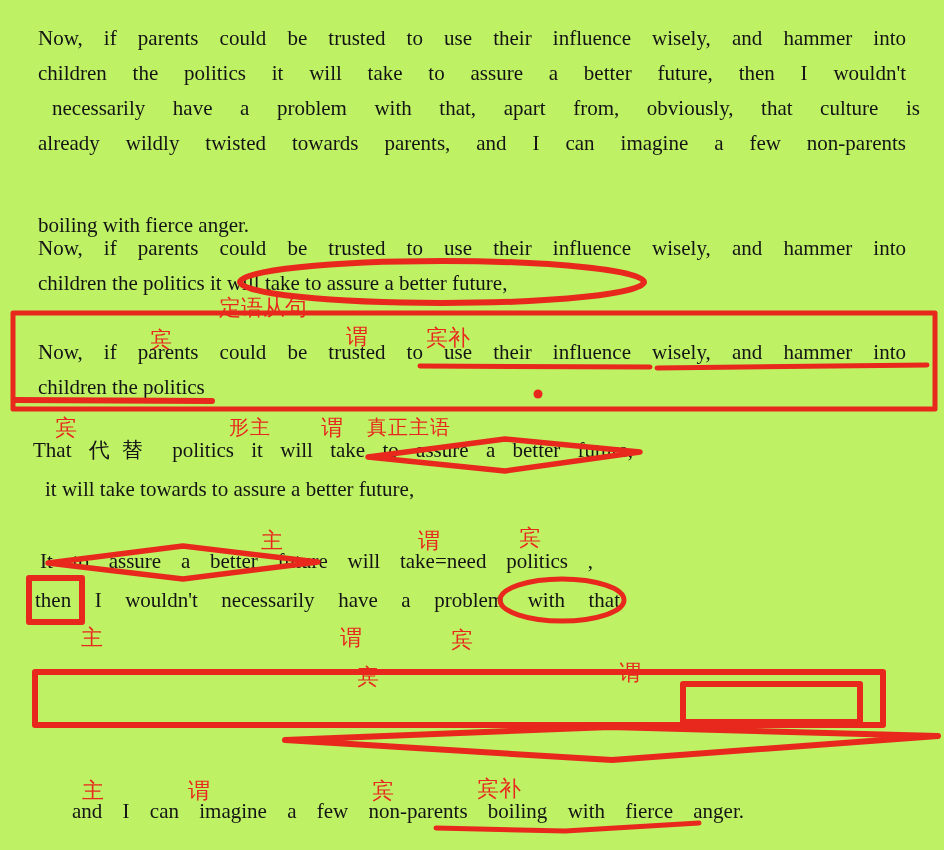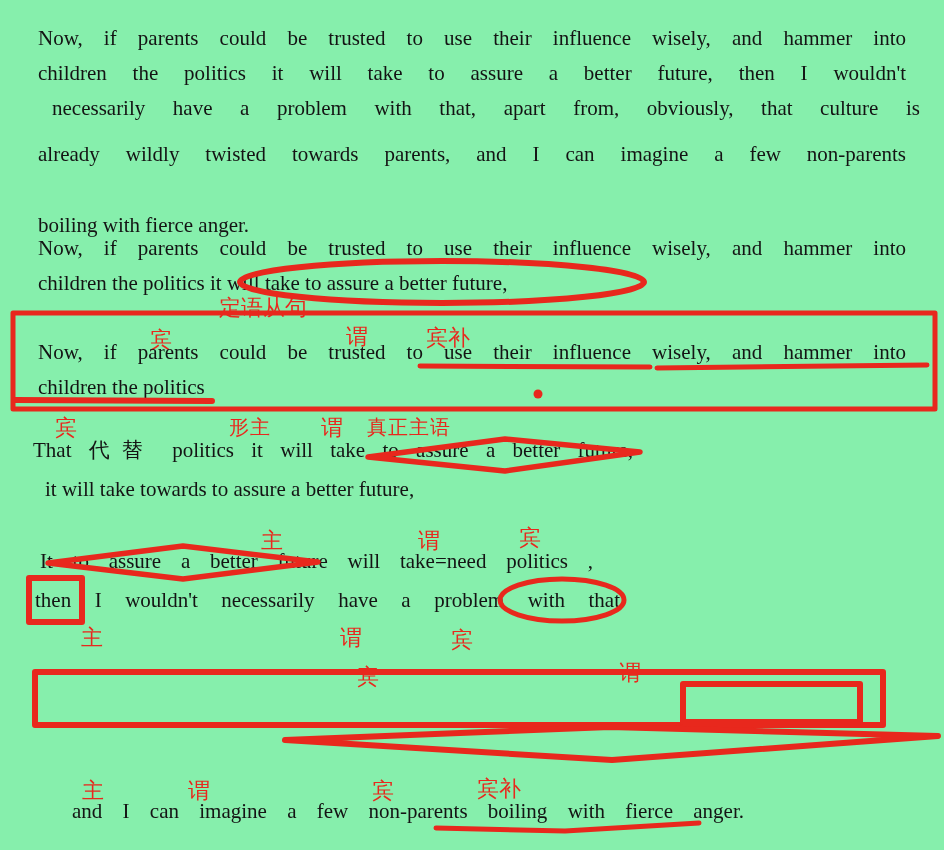--- a/index.html
+++ b/index.html
@@ -1,34 +1,34 @@
 <!DOCTYPE html>
 <html><head>
 <meta charset="utf-8">
 <style>
   html,body{margin:0;padding:0;background:#ffffff;}
-  #canvas{position:relative;width:944px;height:850px;background:#86efac;overflow:hidden;
+  #canvas{position:relative;width:944px;height:850px;background:#bef264;overflow:hidden;
           font-family:"Liberation Serif", serif;}
   .t{position:absolute;font-size:21px;line-height:24px;color:#141414;white-space:nowrap;}
   .j{white-space:normal;text-align:justify;text-align-last:justify;}
   .lbl{position:absolute;color:#e8281d;font-family:"Liberation Sans", sans-serif;
        font-size:22px;line-height:22px;white-space:nowrap;}
   .lbl-lg{font-size:20px;letter-spacing:1px;}
   svg.overlay{position:absolute;left:0;top:0;pointer-events:none;}
   .shape{fill:none;stroke:#e8281d;stroke-linecap:round;stroke-linejoin:round;}
 </style>
 </head>
 <body>
 
 <div id="canvas">
 
   <div class="t j" style="left:38px;top:26px;width:868px;">Now, if parents could be trusted to use their influence wisely, and hammer into</div>
   <div class="t j" style="left:38px;top:61px;width:868px;">children the politics it will take to assure a better future, then I wouldn't</div>
   <div class="t j" style="left:52px;top:96px;width:868px;">necessarily have a problem with that, apart from, obviously, that culture is</div>
-  <div class="t j" style="left:38px;top:142px;width:868px;font-family:Liberation Serif, serif;">already wildly twisted towards parents, and I can imagine a few non-parents</div>
+  <div class="t j" style="left:38px;top:131px;width:868px;font-family:Liberation Serif, serif;">already wildly twisted towards parents, and I can imagine a few non-parents</div>
   <div class="t" style="left:38px;top:166px;margin-top:47px;">boiling with fierce anger.</div>
 
   <div class="t j" style="left:38px;top:236px;width:868px;">Now, if parents could be trusted to use their influence wisely, and hammer into</div>
   <div class="t" style="left:38px;top:271px;">children the politics it will take to assure a better future,</div>
 
   <div class="lbl" style="left:219px;top:297px;">定语从句</div>
 
   <div class="lbl" style="left:150px;top:329px;">宾</div>
   <div class="lbl" style="left:346px;top:326px;">谓</div>
   <div class="lbl" style="left:426px;top:327px;">宾补</div>

